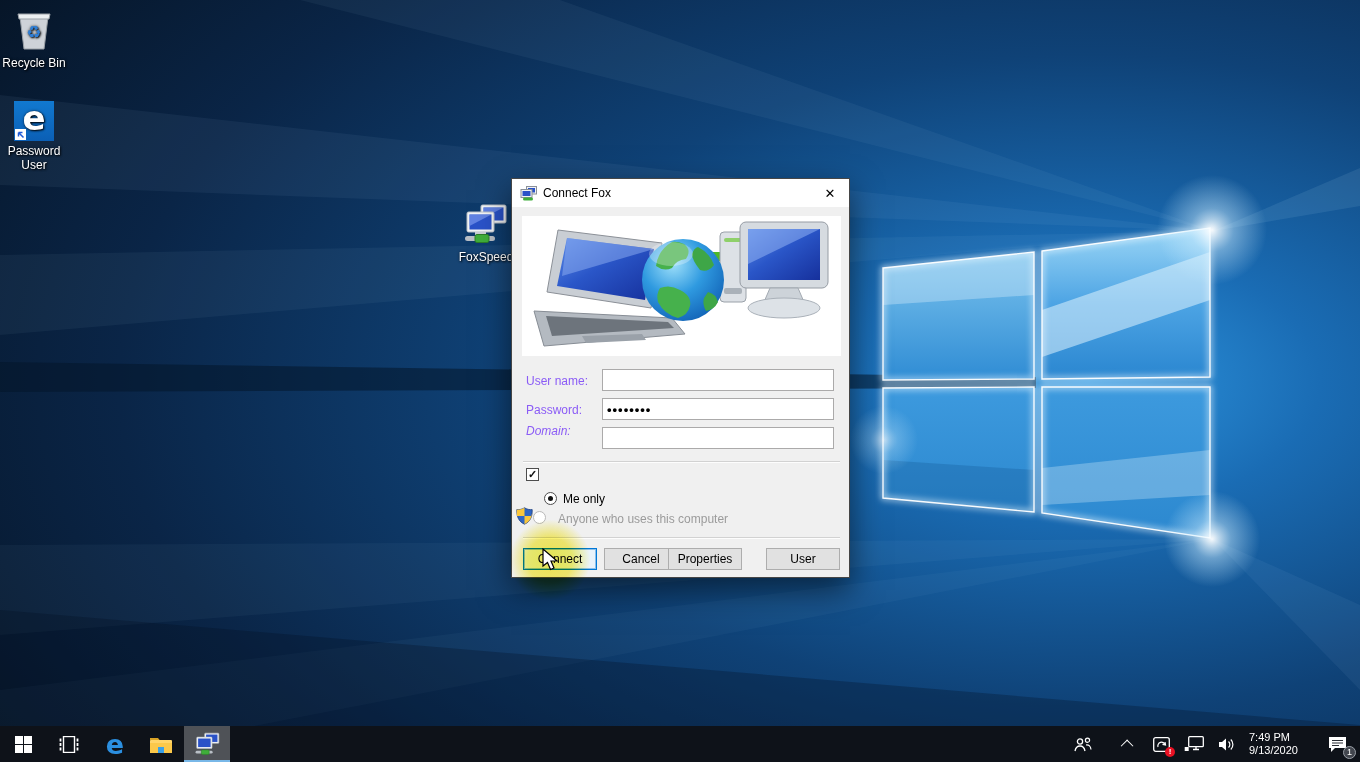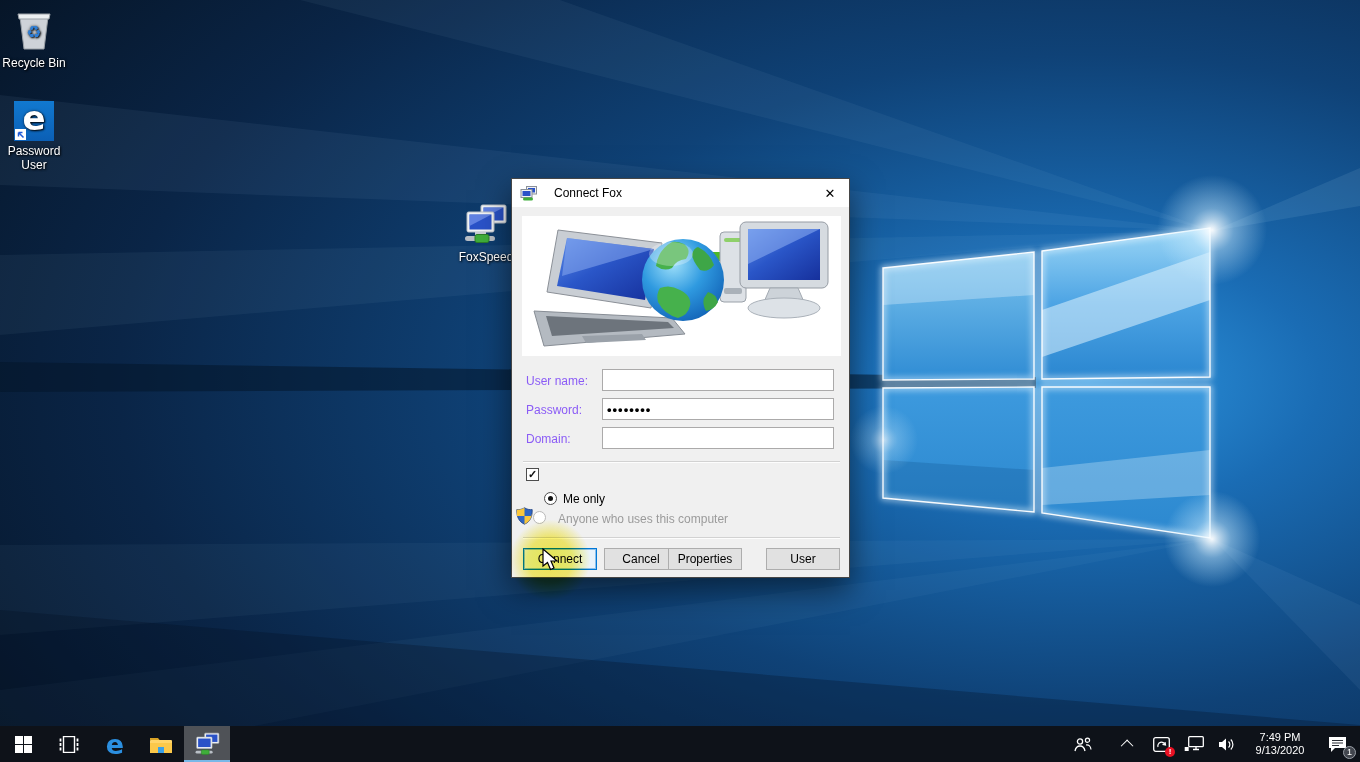--- a/index.html
+++ b/index.html
@@ -20,26 +20,26 @@
                display:flex; align-items:center; justify-content:center; }
   .edge-tile .e { color:#fff; font-size:34px; font-weight:bold; font-family:"DejaVu Sans", sans-serif; line-height:34px; }
   .shortcut-overlay { position:absolute; left:1px; bottom:1px; width:11px; height:11px; background:#fff;
                       display:flex; align-items:center; justify-content:center; }
 
   
   .dialog { position:absolute; left:511px; top:178px; width:339px; height:400px; background:#f0f0f0;
             border:1px solid #464646; box-shadow:0 12px 30px rgba(0,0,0,.55); z-index:10; font-size:12px; color:#000; }
   .titlebar { height:28px; background:#fff; display:flex; align-items:center; padding-left:8px; }
   .titlebar .t-icon { width:17px; height:15px; }
-  .titlebar .t-text { margin-left:17px; font-size:12px; color:#000; }
+  .titlebar .t-text { margin-left:6px; font-size:12px; color:#000; }
   .close-btn { margin-left:auto; width:38px; height:28px; border:none; background:transparent; font-size:13px;
                color:#000; cursor:default; display:flex; align-items:center; justify-content:center; }
   .banner { position:absolute; left:10px; top:37px; width:319px; height:140px; background:#fff; }
   .row-label { position:absolute; left:14px; width:80px; color:#8b5cf6; }
-  .lbl-user { top:195px; } .lbl-pass { top:224px; } .lbl-dom { top:253px; }
+  .lbl-user { top:195px; } .lbl-pass { top:224px; } .lbl-dom { top:245px;font-style:italic; }
   .txt { position:absolute; left:90px; width:232px; height:22px; border:1px solid #abaaaa; background:#fff;
          font-family:"Liberation Sans", sans-serif; font-size:12px; padding:0 4px; outline:none; }
   .txt-user { top:190px; } .txt-dom { top:248px; }
   .txt-pass { top:219px; font-size:13px; letter-spacing:1px; font-weight:bold; }
   .sep { position:absolute; left:11px; width:317px; height:2px; border-top:1px solid #d2d2d2; border-bottom:1px solid #fdfdfd; }
   .sep1 { top:282px; } .sep2 { top:358px; }
   .chkbox { position:absolute; left:14px; top:289px; width:13px; height:13px; background:#fff; border:1px solid #4d4d4d;
             display:flex; align-items:center; justify-content:center; font-size:11px; font-weight:bold; line-height:11px; color:#111; }
   .chk-label { position:absolute; left:33px; top:289px; outline:1px dotted #000; padding:0 2px 1px 1px; }
   .radio { position:absolute; width:13px; height:13px; border-radius:50%; background:#fff; border:1px solid #4d4d4d; }
@@ -61,21 +61,21 @@
   .cursor { position:absolute; left:542px; top:548px; z-index:40; pointer-events:none; }
 
   
   .taskbar { position:absolute; left:0; bottom:0; width:1360px; height:36px; background:#0e1219; z-index:50;
              display:flex; align-items:stretch; color:#fff; }
   .tb-btn { width:46px; display:flex; align-items:center; justify-content:center; cursor:default; }
   .tb-btn.active-app { background:rgba(255,255,255,.27); box-shadow:inset 0 -2px 0 #79b8e8; }
   .tb-edge-e { color:#2b8fe0; font-size:27px; font-weight:bold; font-family:"DejaVu Sans", sans-serif; }
   .tray { margin-left:auto; display:flex; align-items:center; gap:11px; padding-right:8px; }
   .tray .gap-lg { margin-right:12px; }
-  .clock { text-align:center; font-size:11px; line-height:13px; min-width:62px; cursor:default; }
+  .clock { text-align:left; font-size:11px; line-height:13px; min-width:62px; cursor:default; }
   .tray-ic { position:relative; display:flex; align-items:center; justify-content:center; width:22px; height:26px; cursor:default; }
   .badge-red { position:absolute; right:-3px; bottom:0; width:10px; height:10px; border-radius:50%; background:#e81123;
                color:#fff; font-size:8px; line-height:10px; text-align:center; font-weight:bold; }
   .ac-badge { position:absolute; right:-4px; bottom:-2px; width:13px; height:13px; border-radius:50%; background:#42464e;
               border:1px solid #9aa0a8; color:#fff; font-size:9px; line-height:11px; text-align:center; }
   .chev { width:9px; height:9px; border-left:1.6px solid #fff; border-top:1.6px solid #fff; transform:rotate(45deg) translateY(2px); }
 </style>
 </head>
 <body>
 

